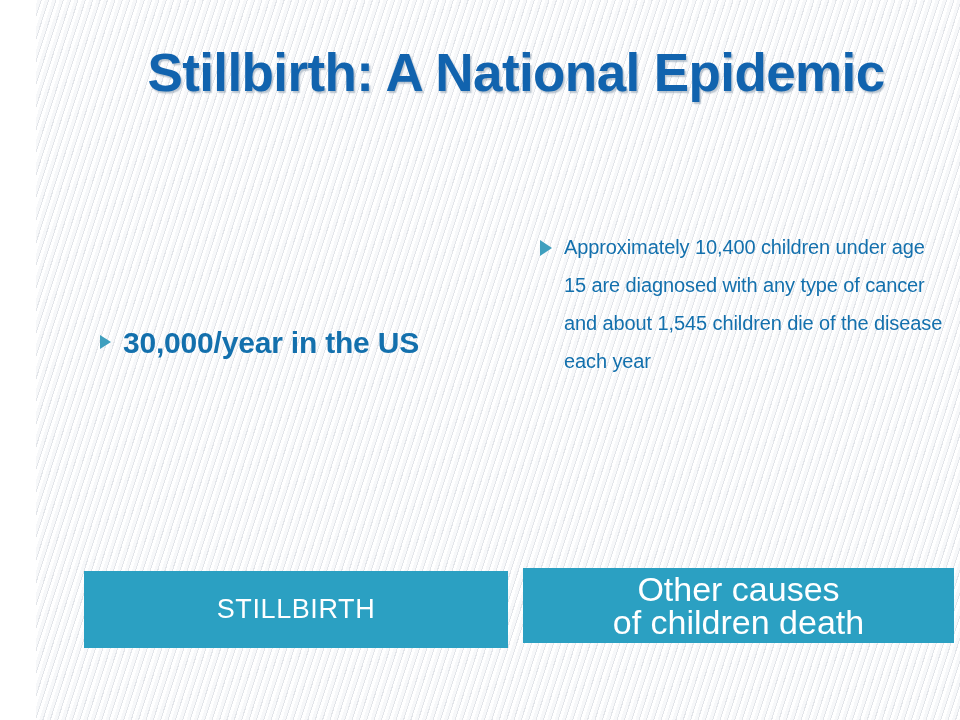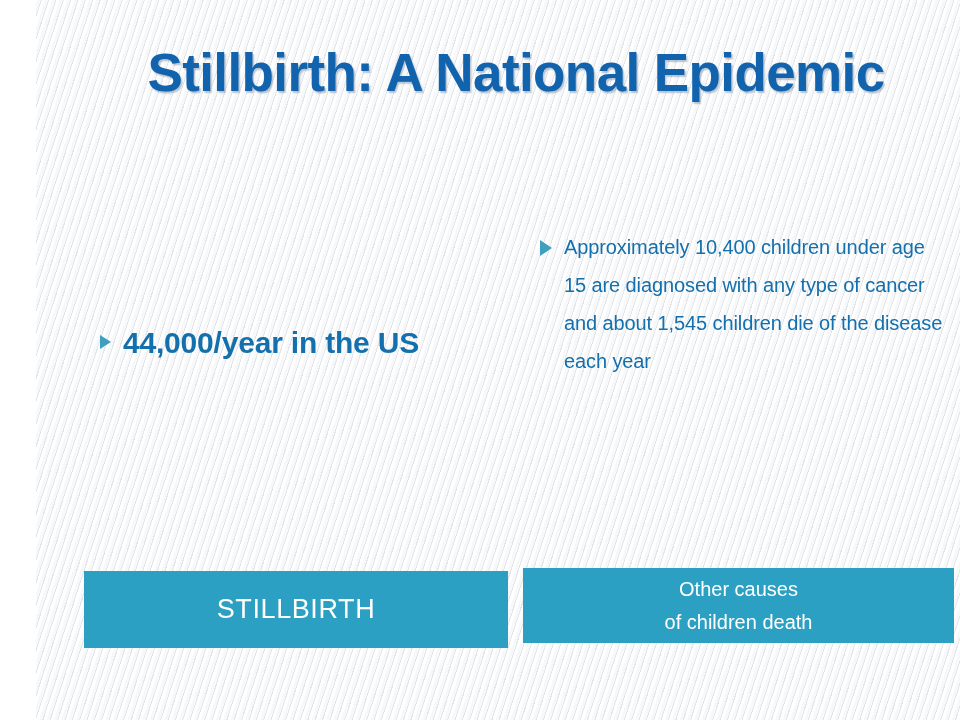--- a/index.html
+++ b/index.html
@@ -124,38 +124,38 @@
     height: 77px;
     font-size: 27px;
     letter-spacing: 0.6px;
   }
 
   #box-other {
     left: 487px;
     top: 568px;
     width: 431px;
     height: 75px;
-    font-size: 20px;
+    font-size: 34px;
     line-height: 33px;
   }
 
   .box-line {
     display: block;
   }
 </style>
 </head>
 <body>
 
 <div class="slide">
 
   <div class="title">Stillbirth: A National Epidemic</div>
 
   <div class="bullet-block" id="left-bullet">
     <span class="bullet-marker"></span>
-    <span class="bullet-text">44,000/year in the US</span>
+    <span class="bullet-text">30,000/year in the US</span>
   </div>
 
   <div class="bullet-block" id="right-bullet">
     <span class="bullet-marker"></span>
     <span class="bullet-text">Approximately 10,400 children under age 15 are diagnosed with any type of cancer and about 1,545 children die of the disease each year</span>
   </div>
 
   <div class="label-box" id="box-stillbirth">
     <span class="box-line">STILLBIRTH</span>
   </div>

